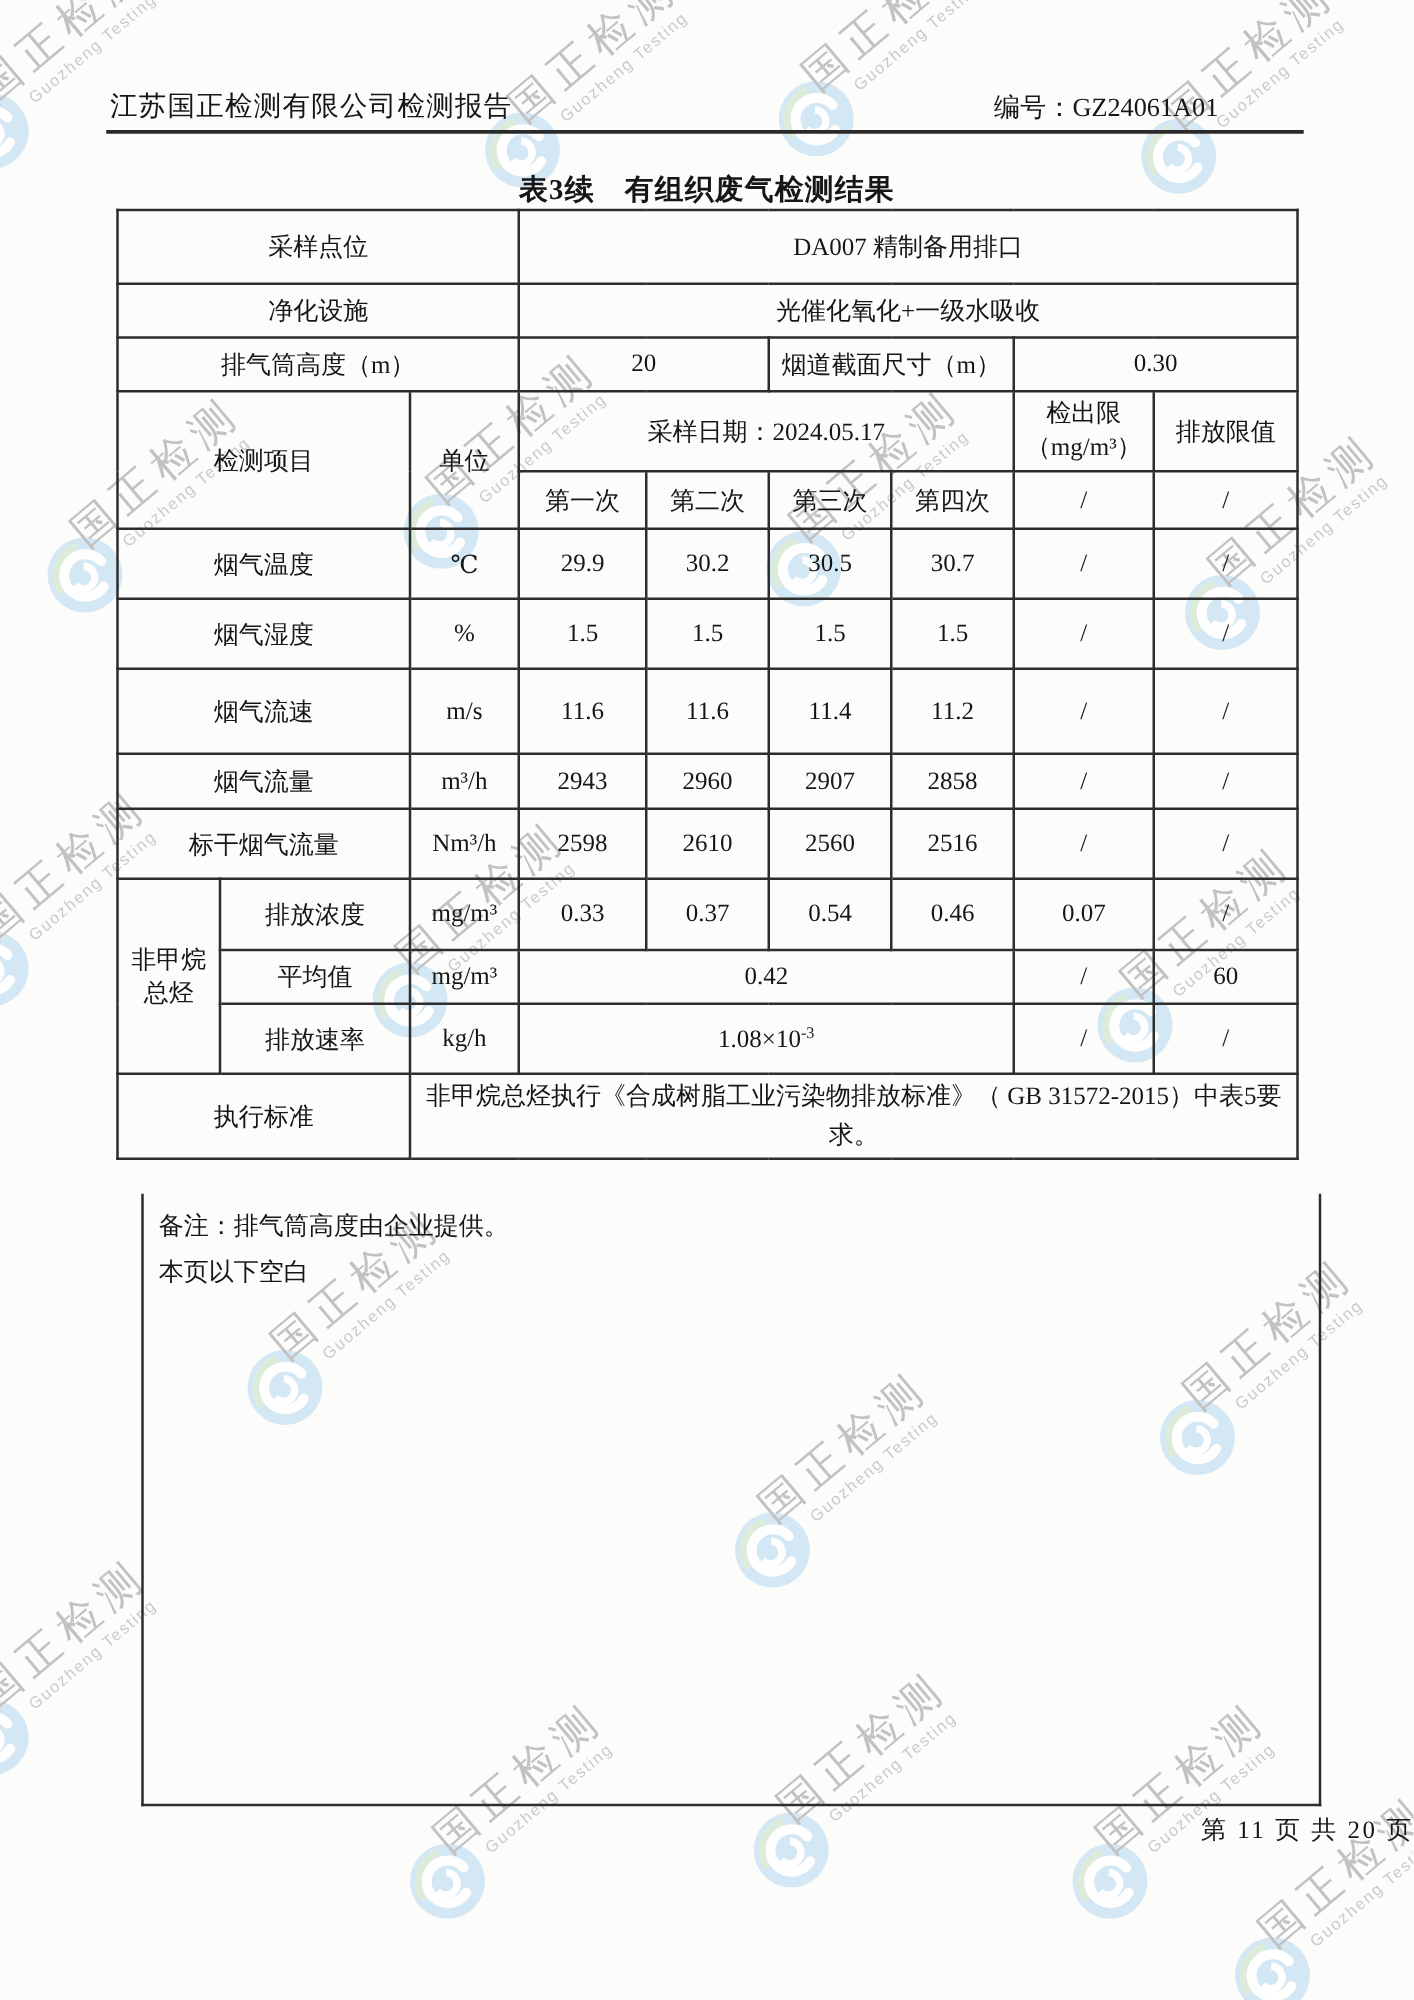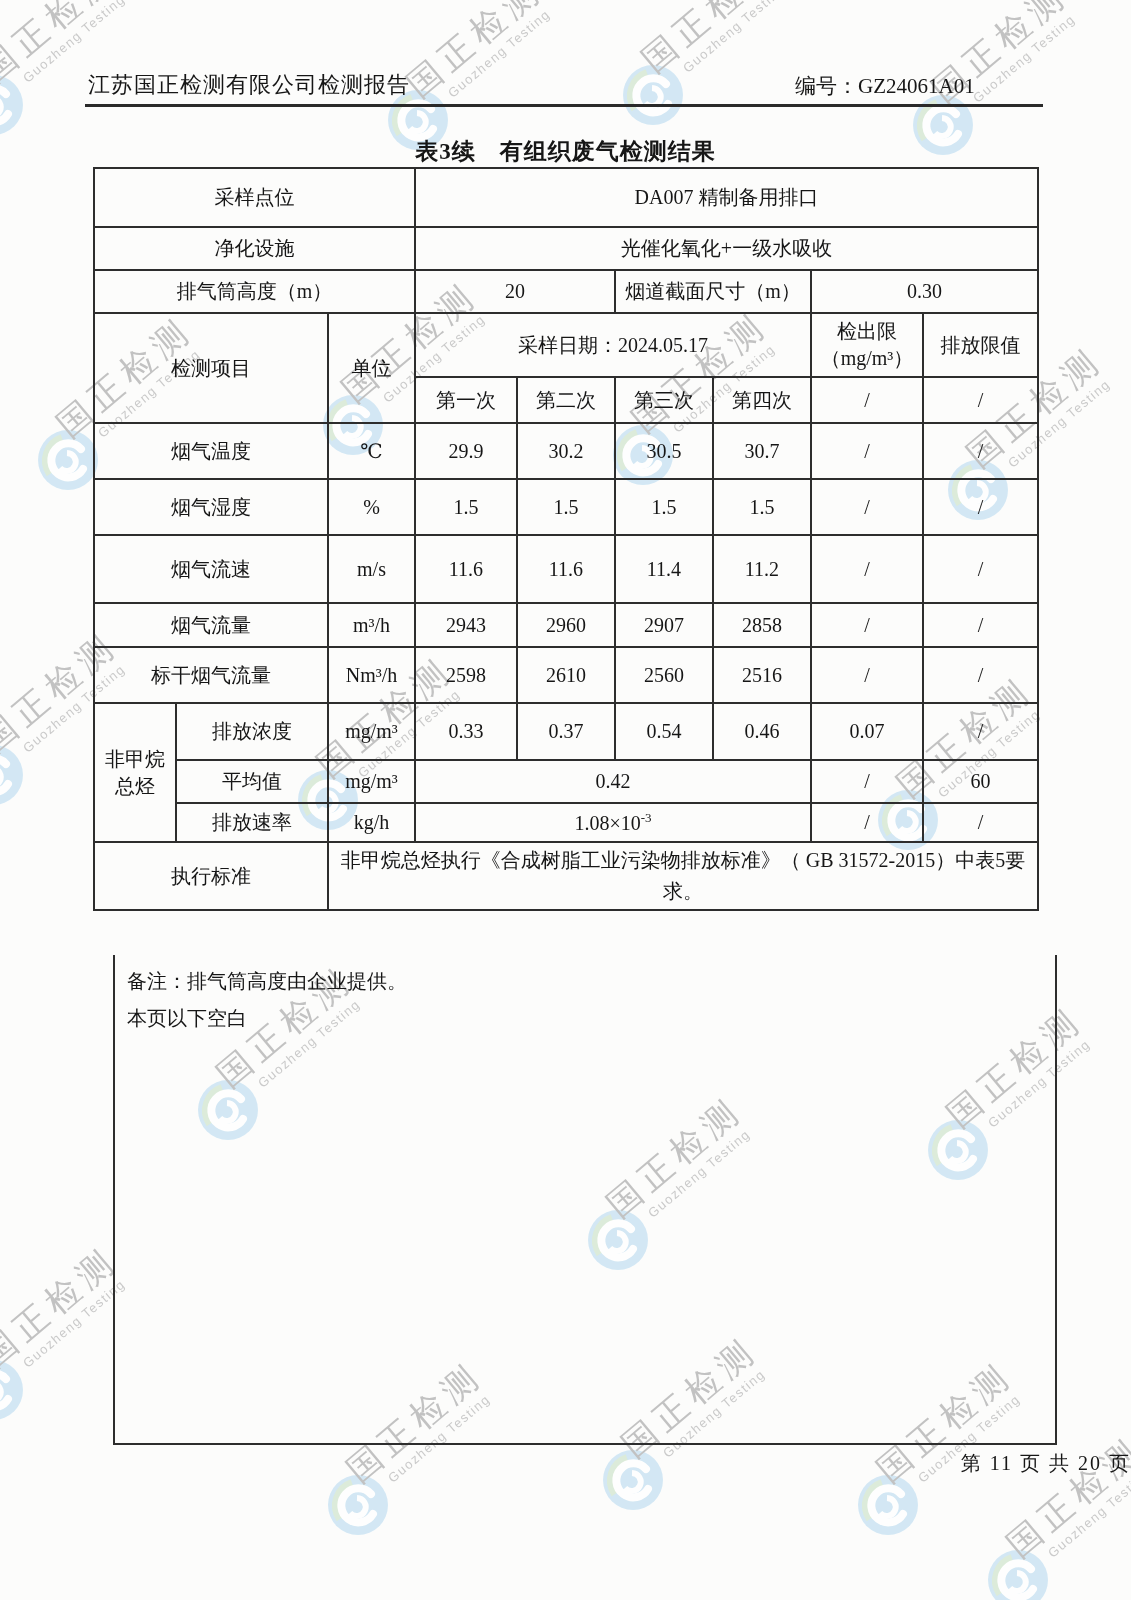--- a/index.html
+++ b/index.html
@@ -401,21 +401,21 @@
         <td>0.07</td>
         <td>/</td>
       </tr>
       <tr style="height:43px">
         <td>平均值</td>
         <td>mg/m³</td>
         <td colspan="4">0.42</td>
         <td>/</td>
         <td>60</td>
       </tr>
-      <tr style="height:39px">
+      <tr style="height:56px">
         <td>排放速率</td>
         <td>kg/h</td>
         <td colspan="4"><span>1.08×10</span><sup>-3</sup></td>
         <td>/</td>
         <td>/</td>
       </tr>
       <tr style="height:60px">
         <td colspan="2">执行标准</td>
         <td colspan="7" class="left">非甲烷总烃执行《合成树脂工业污染物排放标准》（ GB 31572-2015）中表5要求。</td>
       </tr>

